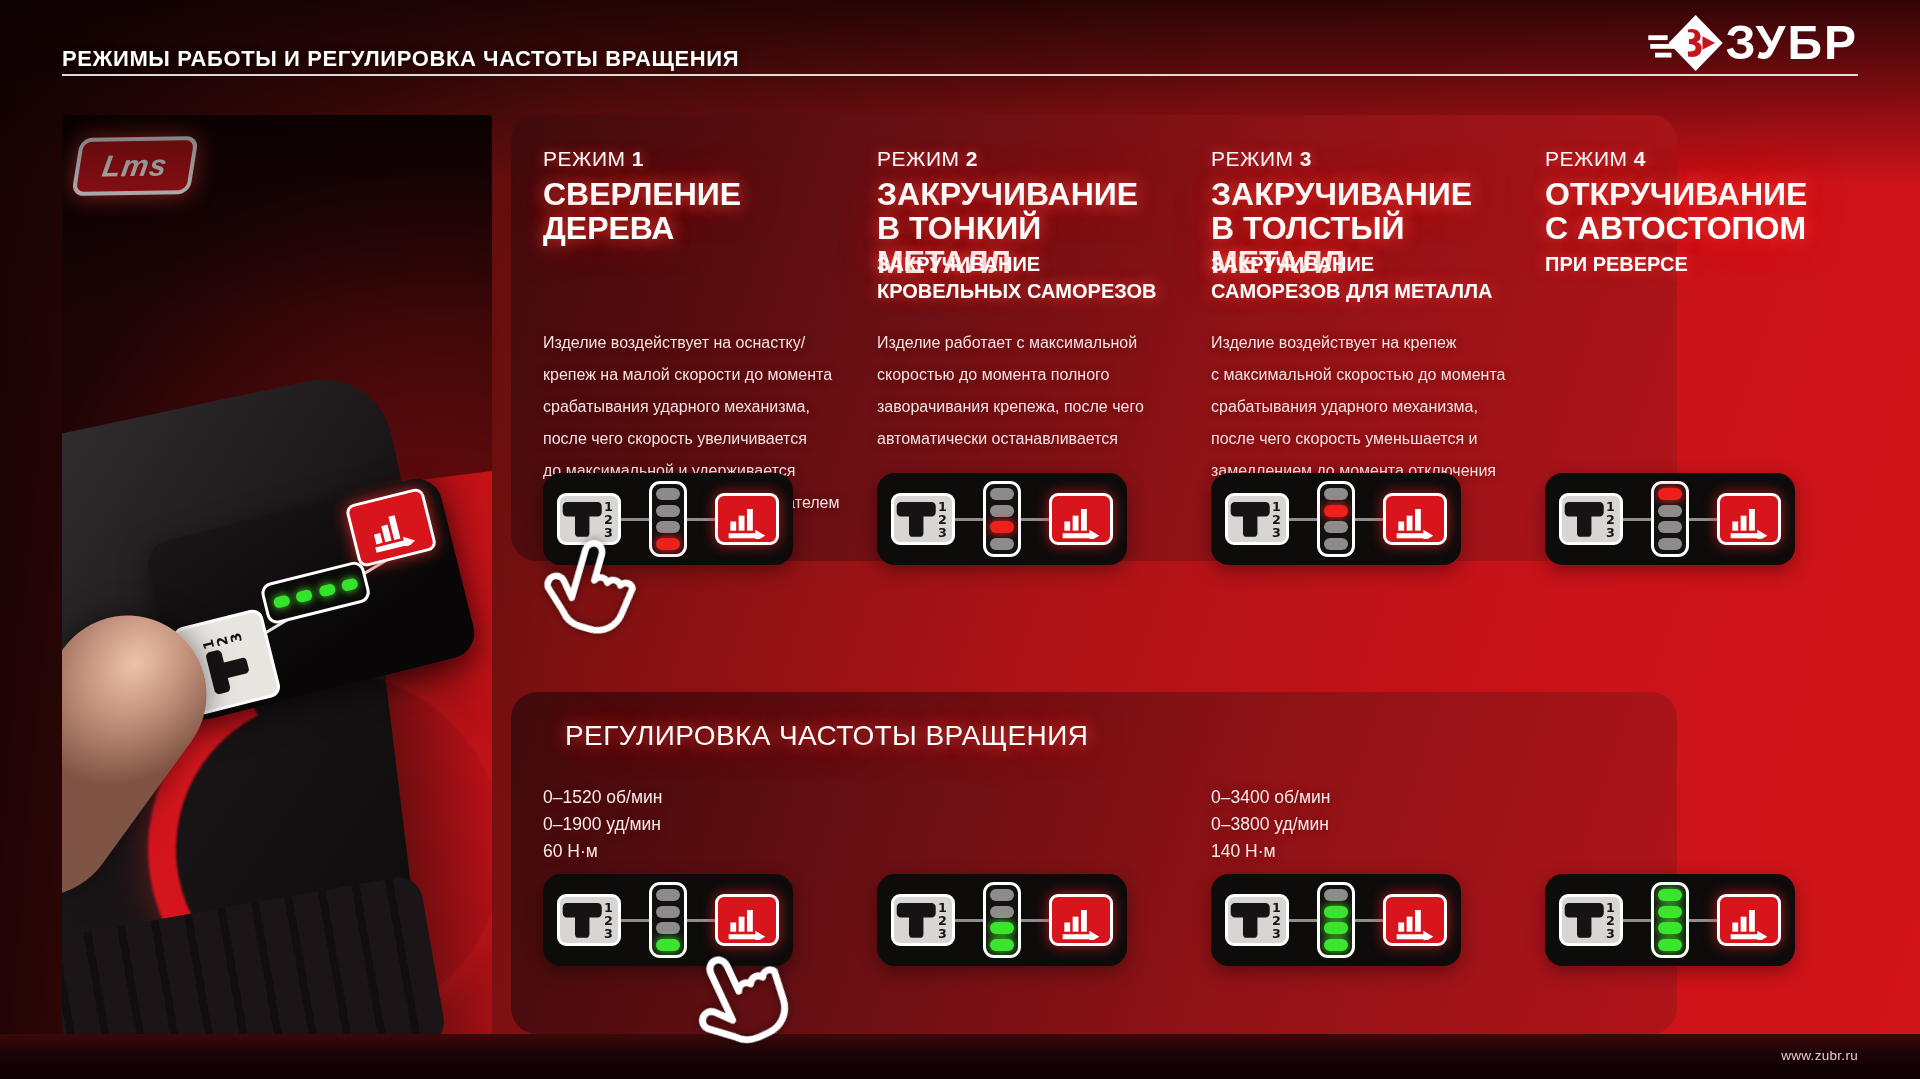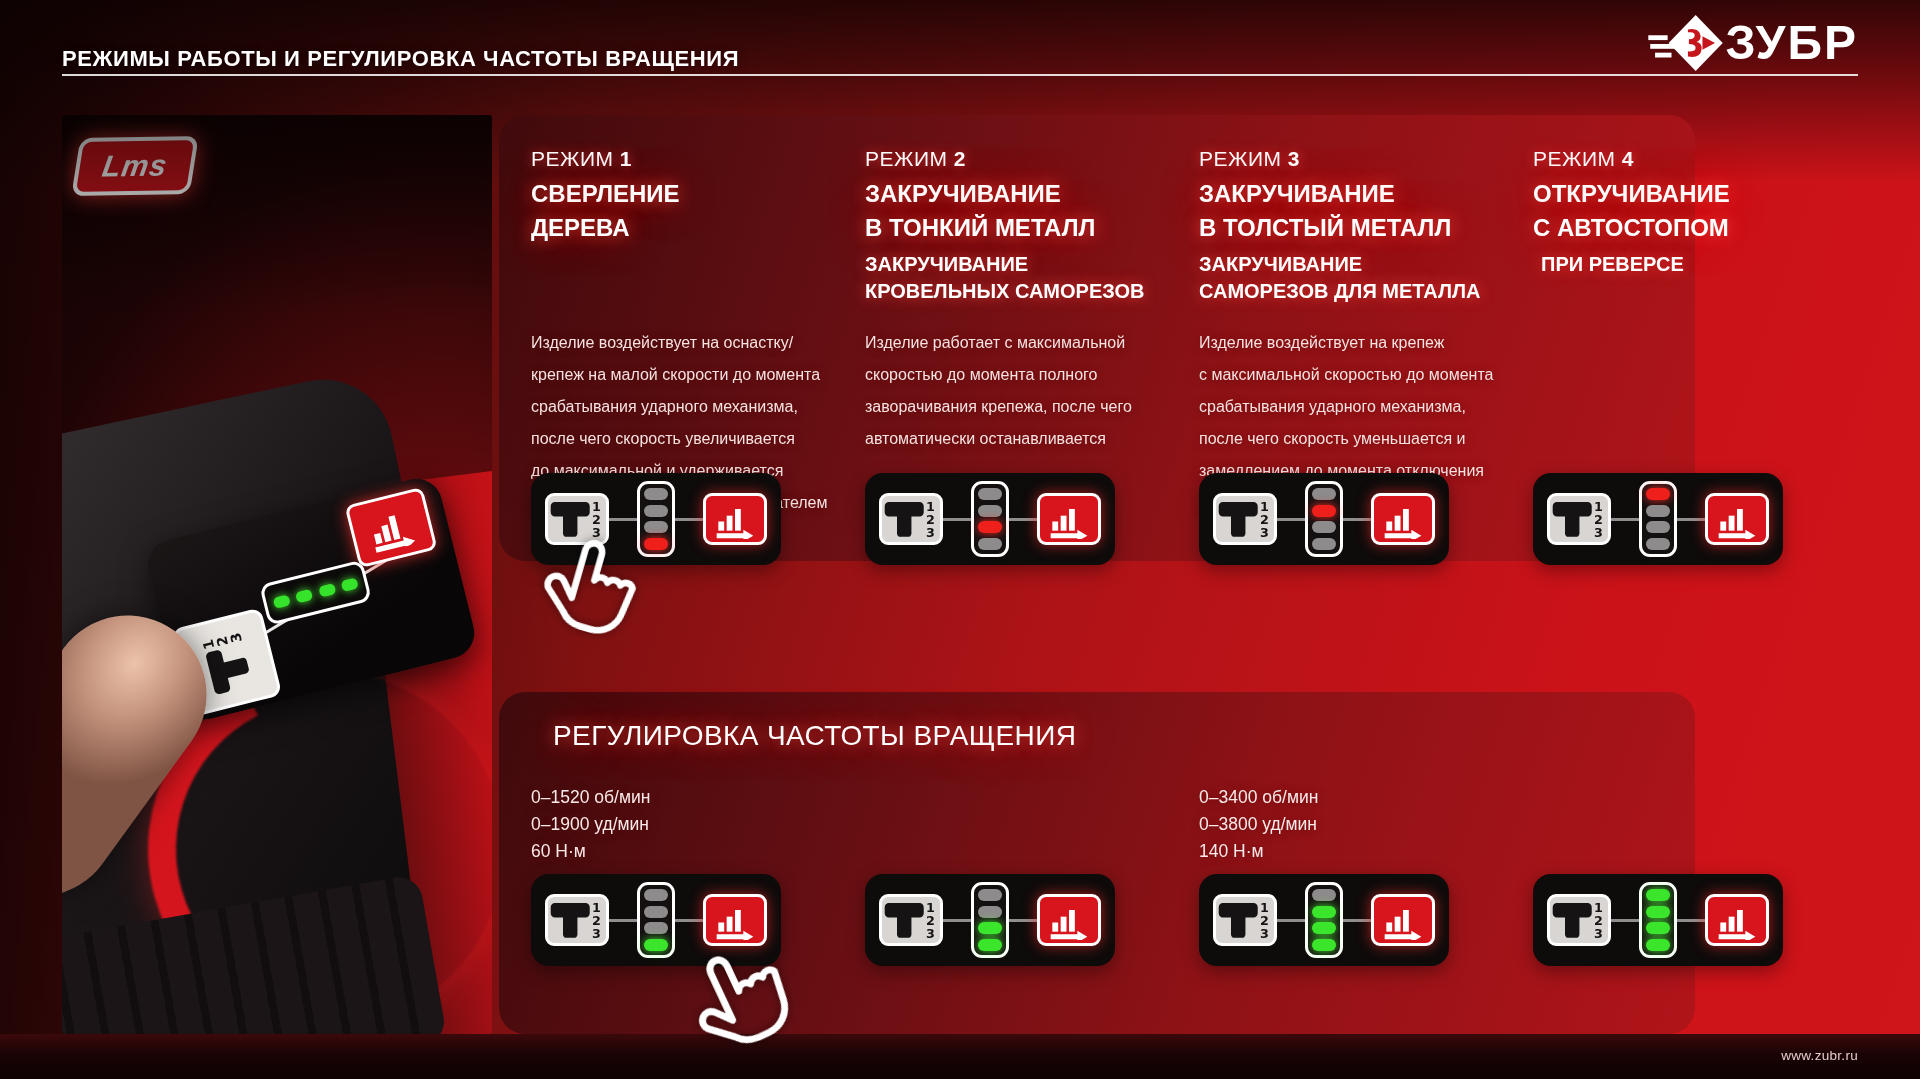--- a/index.html
+++ b/index.html
@@ -52,35 +52,35 @@
   .finger{position:absolute;left:-58px;top:486px;width:158px;height:310px;border-radius:80px;transform:rotate(36deg);
     background:radial-gradient(65% 42% at 42% 16%,#ecc3ab 0%,#c4937d 45%,#7f5444 100%);
     box-shadow:0 0 30px rgba(0,0,0,.5);}
   .badge{position:absolute;left:14px;top:22px;width:110px;height:50px;border:4px solid #fff;border-radius:12px;
     background:#c6141b;transform:skewX(-10deg) rotate(-1deg);display:flex;align-items:center;justify-content:center;
     box-shadow:0 0 22px rgba(255,60,55,.8);}
   .badge span{font-style:italic;font-weight:bold;font-size:30px;letter-spacing:1px;}
   .photo::after{content:"";position:absolute;inset:0;background:linear-gradient(180deg,rgba(0,0,0,.55) 0%,rgba(0,0,0,0) 22%);}
 
   
-  .panel{position:absolute;left:499px;width:1166px;border-radius:26px;z-index:2;
-    background:linear-gradient(108deg,#400a0c 0%,#650f13 30%,#8f1216 62%,#b01419 100%);padding-left:30px;}
+  .panel{position:absolute;left:511px;width:1166px;border-radius:26px;z-index:2;
+    background:linear-gradient(108deg,#400a0c 0%,#650f13 30%,#8f1216 62%,#b01419 100%);}
   .panel-modes{top:115px;height:446px;}
   .panel-speed{top:692px;height:342px;}
   .col{position:absolute;top:0;width:302px;height:100%;}
   .c0{left:32px}.c1{left:366px}.c2{left:700px}.c3{left:1034px}
 
   .mode-label{position:absolute;top:32px;font-size:21px;letter-spacing:.5px;font-weight:500;
     text-shadow:0 0 12px rgba(255,70,70,.8);}
   .mode-label b{font-weight:bold;}
-  .mode-title{position:absolute;top:62px;font-size:24px;line-height:34px;font-weight:bold;white-space:pre-line;
+  .mode-title{position:absolute;top:62px;font-size:32px;line-height:34px;font-weight:bold;white-space:pre-line;
     text-shadow:0 0 16px rgba(255,70,60,.9),0 0 38px rgba(235,35,30,.55);}
   .mode-sub{position:absolute;top:136px;font-size:20px;line-height:27px;font-weight:bold;white-space:pre-line;
     text-shadow:0 0 14px rgba(255,70,60,.8);}
-  .m0 .mode-sub,.m3 .mode-sub{top:136px;margin-left:8px;}
+  .m0 .mode-sub,.m3 .mode-sub{top:136px;}
   .mode-desc{position:absolute;top:212px;font-size:16px;line-height:32px;font-weight:400;color:#f6e2e1;
     white-space:pre-line;text-shadow:0 1px 8px rgba(90,0,0,.6);}
   .mode-icon{position:absolute;top:358px;width:250px;height:92px;background:#0e0b0b;border-radius:18px;
     display:flex;align-items:center;padding:0 14px;box-sizing:border-box;box-shadow:0 6px 18px rgba(0,0,0,.35);}
   .panel-speed .mode-icon{top:182px;}
   .mi-btn{flex:none;width:64px;height:52px;border:3px solid #fff;border-radius:9px;box-sizing:border-box;
     display:flex;align-items:center;justify-content:center;}
   .mi-left{background:#d8d5d2;}
   .mi-left svg{width:56px;height:46px;}
   .mi-right{background:#d8141c;box-shadow:0 0 14px rgba(255,45,40,.65);}

